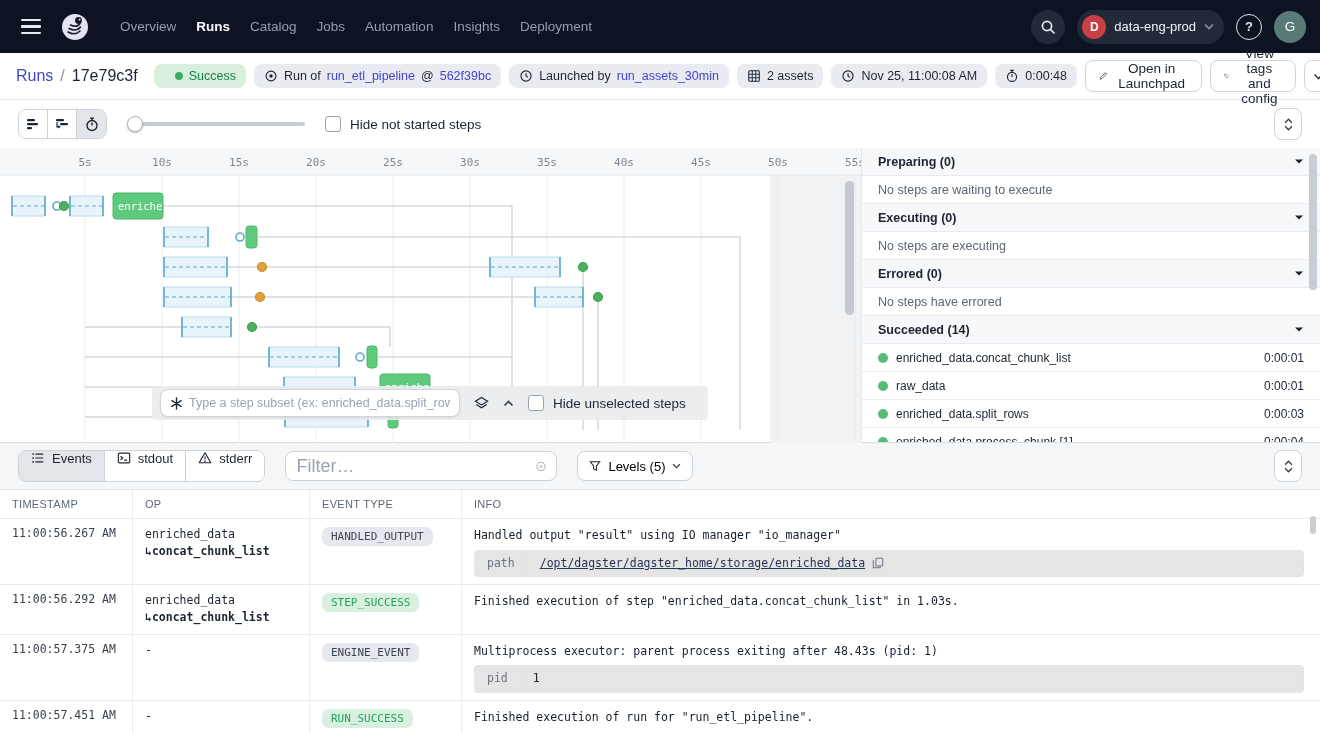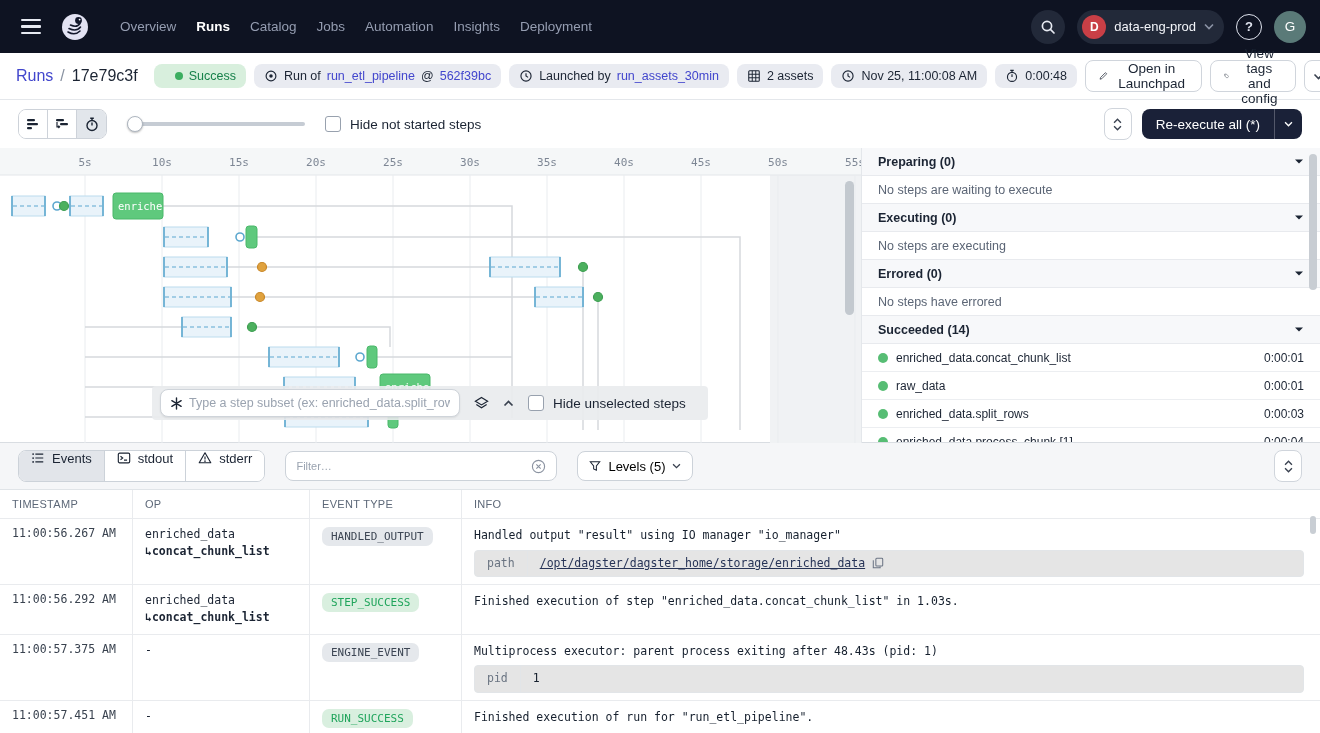--- a/index.html
+++ b/index.html
@@ -97,21 +97,21 @@
   
   .log-toolbar { height:47px; background:#f5f6f8; border-bottom:1px solid #e0e4e8; display:flex;
     align-items:center; padding:0 18px; gap:20px; }
   .tabs { display:flex; border:1px solid #ccd2d9; border-radius:8px; overflow:hidden; background:#fff; }
   .tab { height:30px; display:flex; align-items:flex-start; gap:7px; padding:0 12px; font-size:13px;
     border-right:1px solid #ccd2d9; cursor:pointer; background:#fff; }
   .tab:last-child { border-right:none; }
   .tab.sel { background:#e2e5ea; }
   .filter-input { width:272px; height:30px; background:#fff; border:1px solid #ccd2d9; border-radius:8px;
     display:flex; align-items:center; padding:0 10px; gap:8px; }
-  .filter-input input { border:none; outline:none; flex:1; font-size:11px; background:none;
+  .filter-input input { border:none; outline:none; flex:1; font-size:18px; background:none;
     font-family:"Liberation Sans", sans-serif; }
   .levels-btn { height:30px; border:1px solid #ccd2d9; border-radius:8px; background:#fff; display:flex;
     align-items:center; gap:7px; padding:0 11px; font-size:13px; cursor:pointer; font-family:"Liberation Sans", sans-serif; }
   .log-right { margin-left:auto; }
 
   
   .etable { position:relative; height:243px; overflow:hidden; }
   .erow { display:grid; grid-template-columns:133px 177px 152px 1fr; border-bottom:1px solid #e9ebee; }
   .erow > div { padding:7px 12px; border-right:1px solid #e9ebee; }
   .erow > div:last-child { border-right:none; }
@@ -284,28 +284,20 @@
     <span>Hide not started steps</span>
   </label>
   <div class="toolbar-right">
     <button class="sort-btn">
       <svg class="ic" width="9" height="6" viewBox="0 0 10 7">
           <path d="M1 5.5 L5 1.5 L9 5.5" stroke="#39414f" stroke-width="1.6" fill="none"></path>
         </svg>
       <svg class="ic" width="9" height="6" viewBox="0 0 10 7">
           <path d="M1 1.5 L5 5.5 L9 1.5" stroke="#39414f" stroke-width="1.6" fill="none"></path>
         </svg>
-    </button>
-    <button class="reexec">
-      <span class="lbl">Re-execute all (*)</span>
-      <span class="caret-seg">
-        <svg class="ic" width="9" height="6" viewBox="0 0 10 7">
-            <path d="M1 1.5 L5 5.5 L9 1.5" stroke="#fff" stroke-width="1.6" fill="none"></path>
-          </svg>
-      </span>
     </button>
   </div>
 </section>
 
 <div class="main-split">
   <div class="gantt-wrap">
     <svg id="gantt-svg" width="862" height="295">
         <rect x="770" y="0" width="92" height="295" fill="#f0f2f4"></rect>
         <rect x="0" y="0" width="862" height="27" fill="#f5f7f8"></rect>
         <line x1="0" y1="27" x2="862" y2="27" stroke="#e3e6ea"></line>

